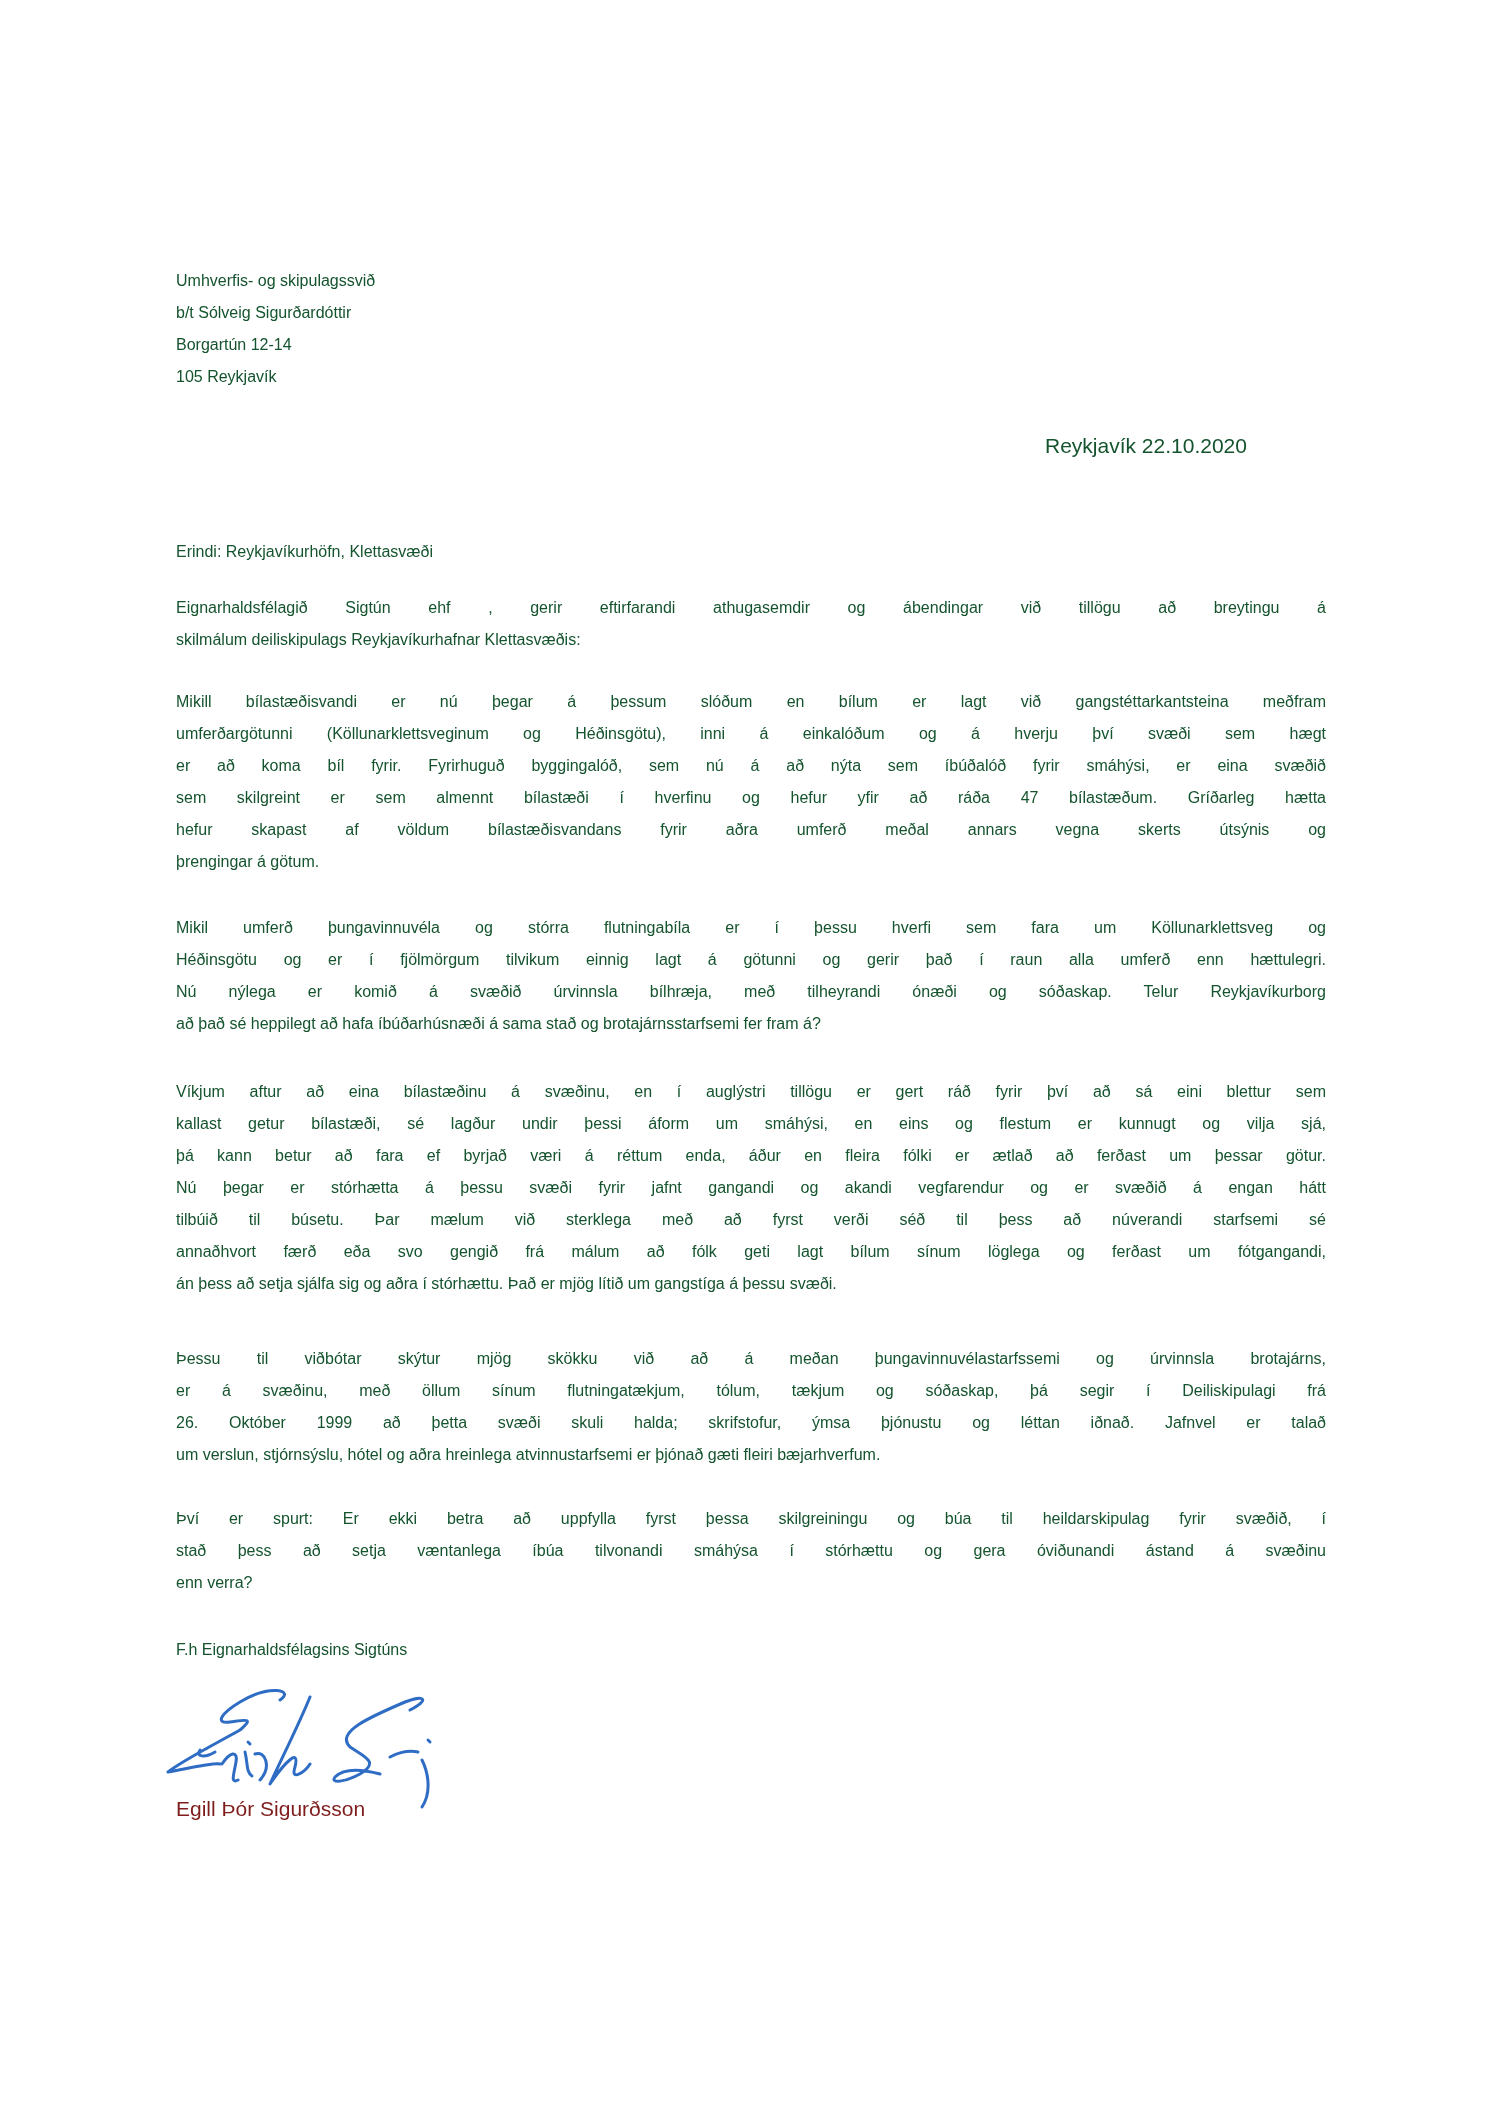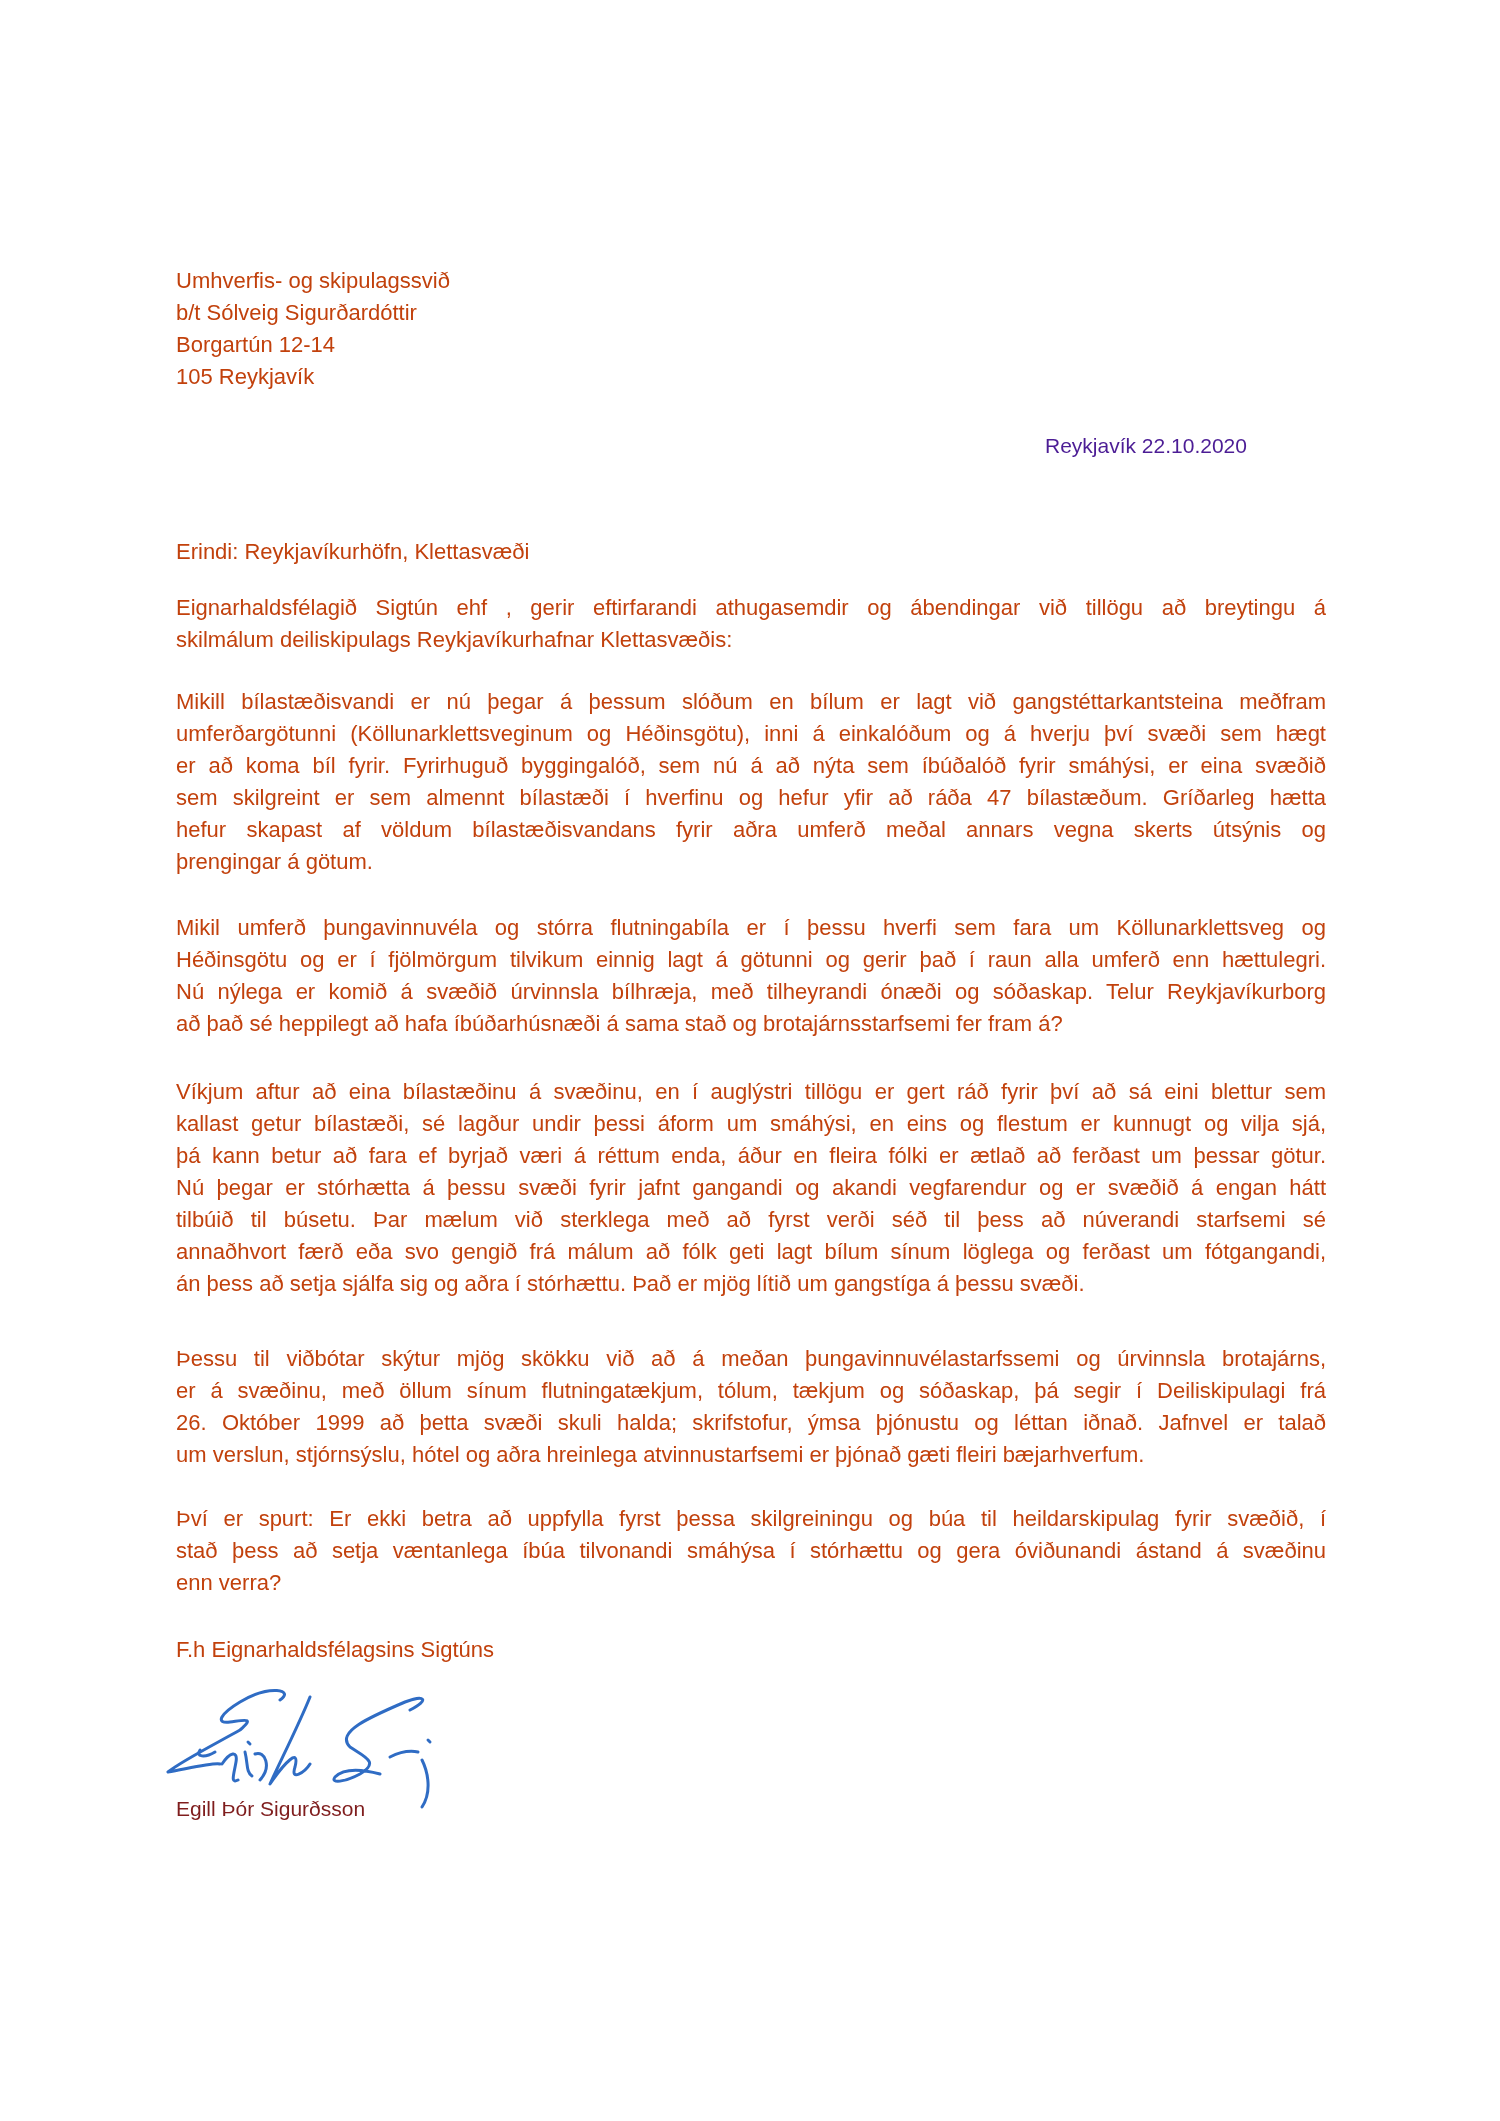--- a/index.html
+++ b/index.html
@@ -1,31 +1,31 @@
 <!DOCTYPE html>
 <html><head>
 <meta charset="utf-8">
 <style>
   html, body { margin: 0; padding: 0; background: #ffffff; }
   body { width: 1500px; height: 2121px; position: relative; overflow: hidden; }
   .page { position: absolute; left: 0; top: 0; width: 1500px; height: 2121px; background: #ffffff; }
   .txt {
     font-family: "Liberation Sans", "DejaVu Sans", sans-serif;
-    font-size: 22px;
+    font-size: 16px;
     line-height: 32px;
-    color: #c2410c;
+    color: #14532d;
     position: absolute;
     left: 176px;
     width: 1150px;
   }
   .block div { white-space: nowrap; }
   .para { text-align: justify; text-align-last: left; }
   .para .ln { display: block; text-align: justify; text-align-last: justify; white-space: nowrap; }
   .para .ln.last { text-align-last: left; }
-  .date { position: absolute; left: 1045px; top: 430px; font-family: "Liberation Sans", "DejaVu Sans", sans-serif; font-size: 21px; line-height: 32px; color: #4c1d95; }
+  .date { position: absolute; left: 1045px; top: 430px; font-family: "Liberation Sans", "DejaVu Sans", sans-serif; font-size: 21px; line-height: 32px; color: #14532d; }
   .signature { position: absolute; left: 160px; top: 1672px; width: 320px; height: 150px; }
   .name { position: absolute; left: 176px; top: 1793px; font-family: "Liberation Sans", "DejaVu Sans", sans-serif; font-size: 21px; line-height: 32px; color: #7f1d1d; }
 </style>
 </head>
 <body>
 
 <div class="page">
 
   <div class="txt block" style="top:265px;">
     <div>Umhverfis- og skipulagssvið</div>

